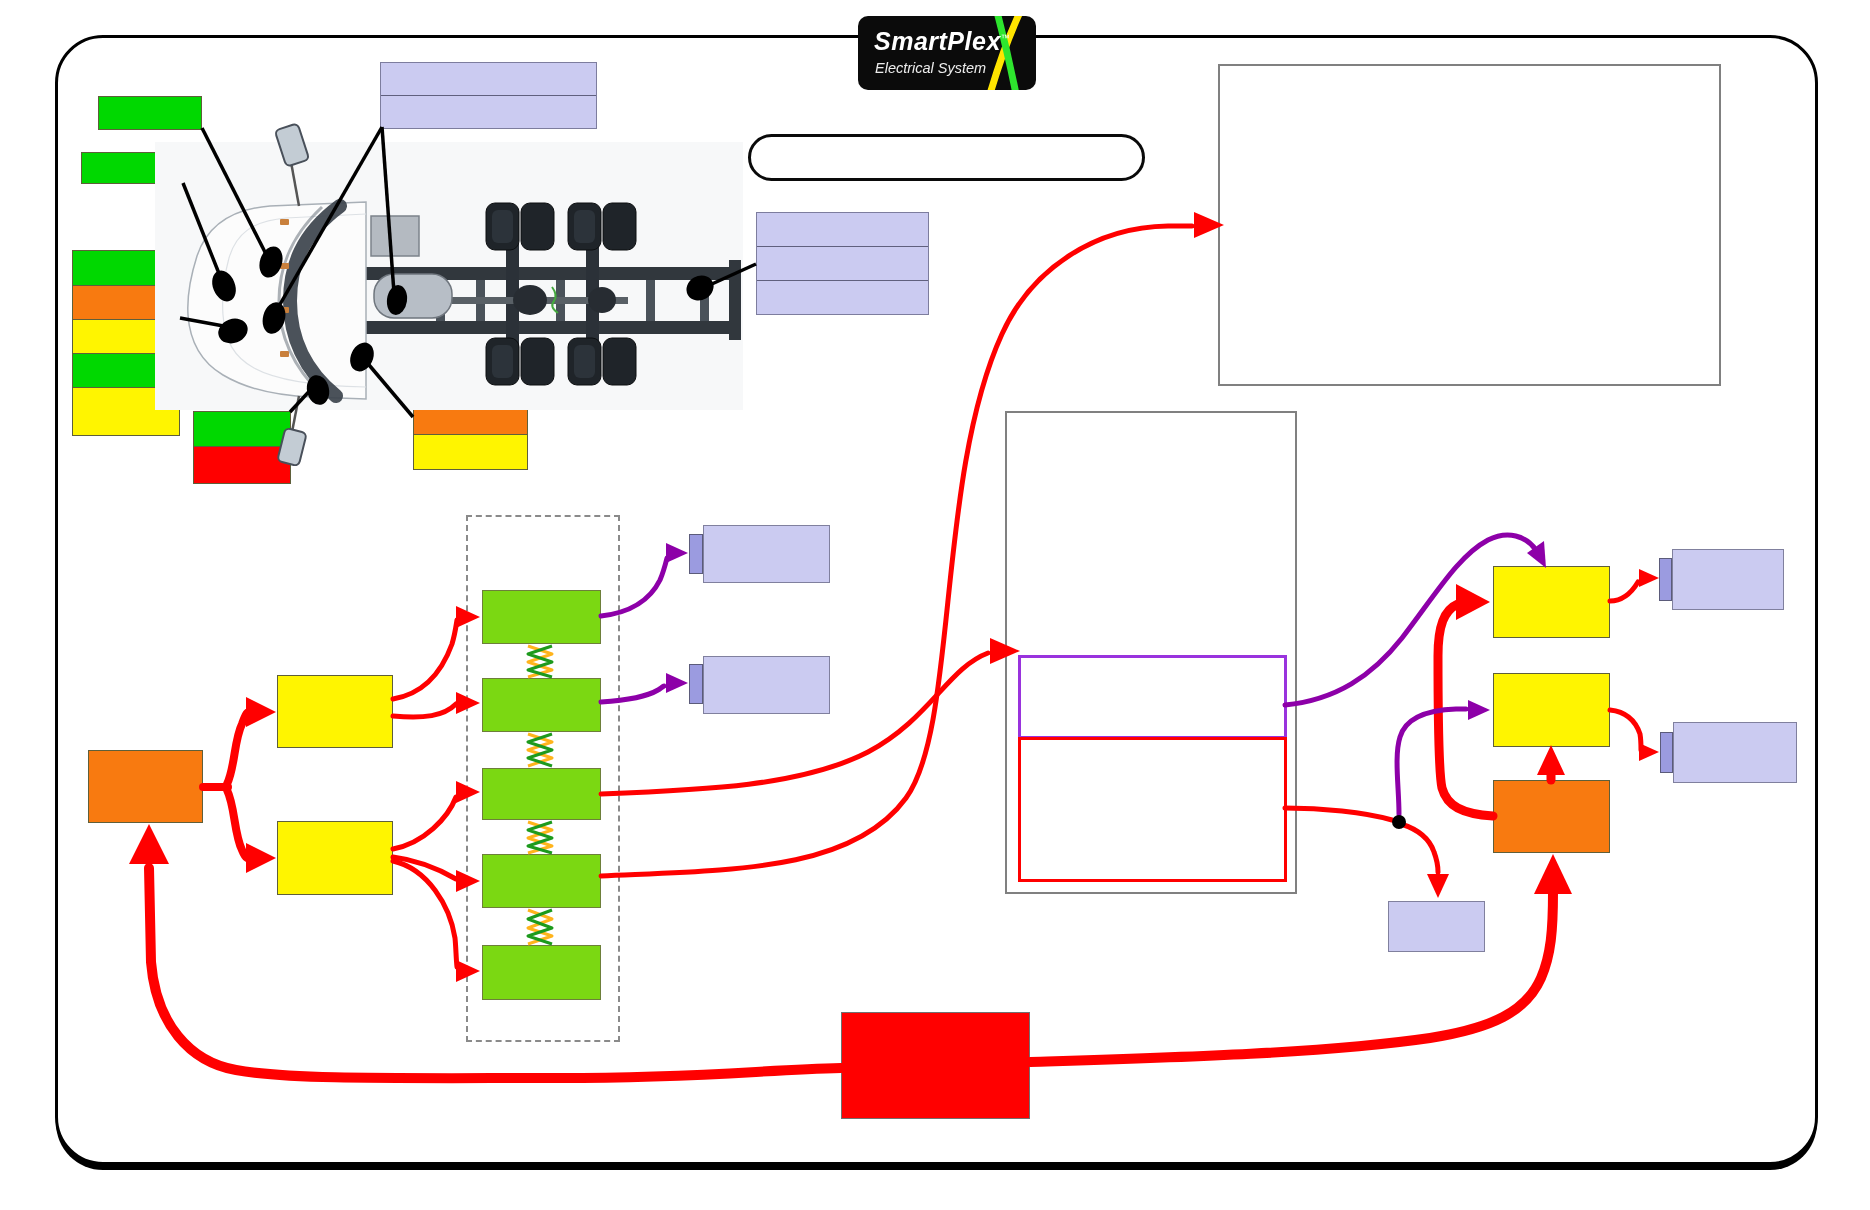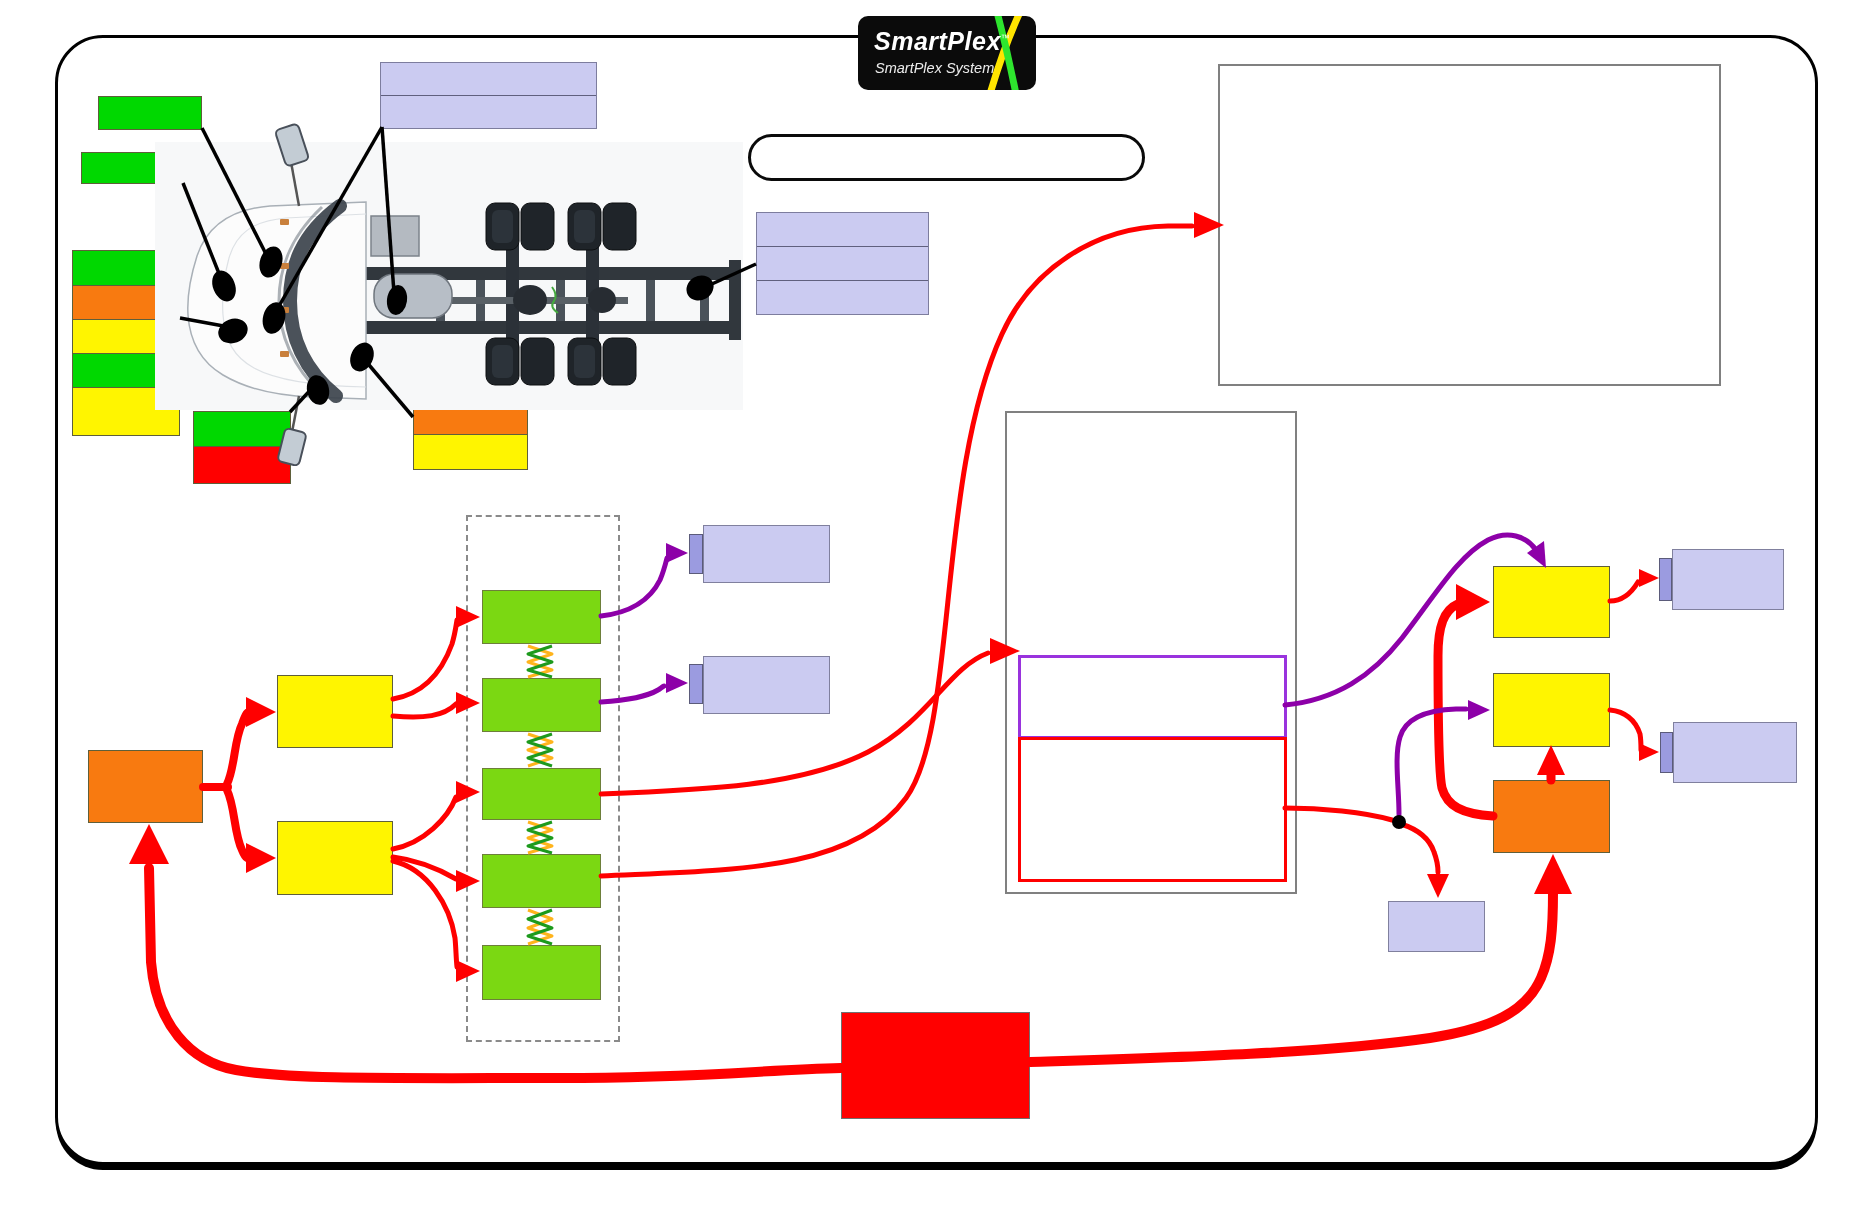--- a/index.html
+++ b/index.html
@@ -39,21 +39,21 @@
 <body>
 
 <div class="abs page"></div>
 
 <div class="abs logo">
   <svg width="178" height="74" style="position:absolute;left:0;top:0;">
     <path d="M 162,-4 C 150,22 142,44 132,78" stroke="#ffe400" stroke-width="7" fill="none"></path>
     <path d="M 139,-4 C 147,26 152,48 158,78" stroke="#2ee52e" stroke-width="7" fill="none"></path>
   </svg>
   <span class="logo-title"><span>SmartPlex</span><span class="logo-tm">™</span></span>
-  <span class="logo-sub">SmartPlex System</span>
+  <span class="logo-sub">Electrical System</span>
 </div>
 
 <div class="abs layer2 cbox green-box" style="left:98px;top:96px;width:104px;height:34px;"></div>
 <div class="abs layer2 cbox green-box" style="left:81px;top:152px;width:102px;height:32px;"></div>
 <div class="abs layer2 stack" style="left:72px;top:250px;width:108px;">
     <div class="rowseg" style="height: 34px; background: rgb(0, 216, 0);"></div>
     <div class="rowseg" style="height: 33px; background: rgb(248, 122, 16);"></div>
     <div class="rowseg" style="height: 33px; background: rgb(255, 245, 0);"></div>
     <div class="rowseg" style="height: 33px; background: rgb(0, 216, 0);"></div>
     <div class="rowseg" style="height: 47px; background: rgb(255, 245, 0);"></div>

